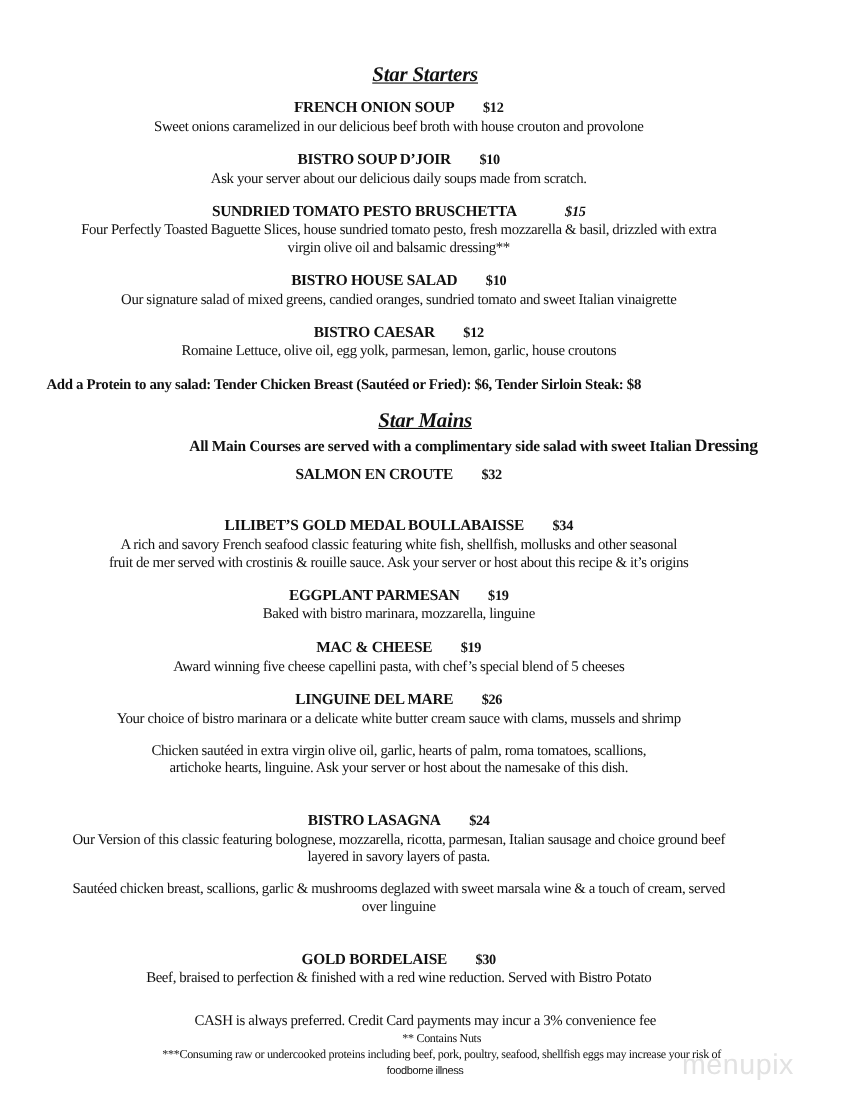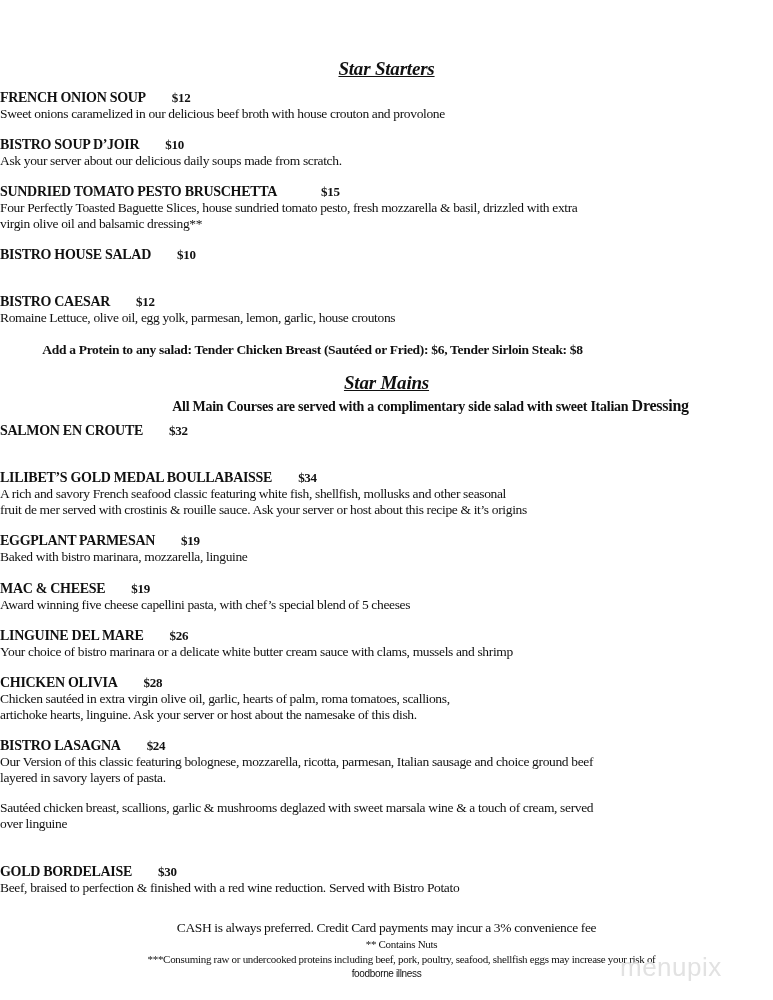--- a/index.html
+++ b/index.html
@@ -7,21 +7,21 @@
       width: 773px; height: 1000px; position: relative; overflow: hidden;
       font-family: "Liberation Serif", "DejaVu Serif", serif;
       color: #111111;
     }
     .page { position: absolute; left: 0; top: 0; width: 773px; height: 1000px; }
     .section-title {
       position: absolute; left: 0; width: 773px; text-align: center;
       font-weight: bold; font-style: italic; text-decoration: underline;
       font-size: 19px; letter-spacing: -0.2px;
     }
-    .item { position: absolute; left: 0; width: 725px; }
+    .item { position: absolute; left: 0; width: 725px; text-align: center; }
     .item-head { font-weight: bold; font-size: 14px; line-height: 17px; letter-spacing: -0.3px; }
     .item-head .price { display: inline-block; margin-left: 26px; font-weight: bold; font-size: 13px; }
     .item-desc { font-size: 13.5px; line-height: 16px; letter-spacing: -0.35px; }
     .note-bold {
       position: absolute; left: 0; width: 625px; text-align: center;
       font-weight: bold; font-size: 13.5px; letter-spacing: -0.3px;
     }
     .mains-note {
       position: absolute; left: 0; width: 773px; text-align: center;
       font-weight: bold; font-size: 14px; letter-spacing: -0.25px; padding-left: 44px;
@@ -50,27 +50,28 @@
     <div class="item-head"><span>FRENCH ONION SOUP</span><span class="price">$12</span></div>
     <div class="item-desc">Sweet onions caramelized in our delicious beef broth with house crouton and provolone</div>
   </div>
 
   <div class="item" style="top:136px;">
     <div class="item-head"><span>BISTRO SOUP D’JOIR</span><span class="price">$10</span></div>
     <div class="item-desc">Ask your server about our delicious daily soups made from scratch.</div>
   </div>
 
   <div class="item" style="top:183px;">
-    <div class="item-head"><span>SUNDRIED TOMATO PESTO BRUSCHETTA</span><span class="price" style="margin-left:44px;">$15</span></div>
+    <div class="item-head"><span>SUNDRIED TOMATO PESTO BRUSCHETTA</span><span class="price" style="margin-left:44px;font-style:italic;">$15</span></div>
     <div class="item-desc">Four Perfectly Toasted Baguette Slices, house sundried tomato pesto, fresh mozzarella &amp; basil, drizzled with extra</div>
     <div class="item-desc">virgin olive oil and balsamic dressing**</div>
   </div>
 
   <div class="item" style="top:246px;">
     <div class="item-head"><span>BISTRO HOUSE SALAD</span><span class="price">$10</span></div>
+    <div class="item-desc">Our signature salad of mixed greens, candied oranges, sundried tomato and sweet Italian vinaigrette</div>
   </div>
 
   <div class="item" style="top:293px;">
     <div class="item-head"><span>BISTRO CAESAR</span><span class="price">$12</span></div>
     <div class="item-desc">Romaine Lettuce, olive oil, egg yolk, parmesan, lemon, garlic, house croutons</div>
   </div>
 
   <div class="note-bold" style="top:342px;">Add a Protein to any salad: Tender Chicken Breast (Sautéed or Fried): $6, Tender Sirloin Steak: $8</div>
 
   <div class="section-title" style="top:372px;">Star Mains</div>
@@ -99,21 +100,20 @@
     <div class="item-head"><span>MAC &amp; CHEESE</span><span class="price">$19</span></div>
     <div class="item-desc">Award winning five cheese capellini pasta, with chef’s special blend of 5 cheeses</div>
   </div>
 
   <div class="item" style="top:627px;">
     <div class="item-head"><span>LINGUINE DEL MARE</span><span class="price">$26</span></div>
     <div class="item-desc">Your choice of bistro marinara or a delicate white butter cream sauce with clams, mussels and shrimp</div>
   </div>
 
   <div class="item" style="top:674px;">
-    <div class="item-head"><span>CHICKEN OLIVIA</span><span class="price">$28</span></div>
     <div class="item-desc">Chicken sautéed in extra virgin olive oil, garlic, hearts of palm, roma tomatoes, scallions,</div>
     <div class="item-desc">artichoke hearts, linguine. Ask your server or host about the namesake of this dish.</div>
   </div>
 
   <div class="item" style="top:737px;">
     <div class="item-head"><span>BISTRO LASAGNA</span><span class="price">$24</span></div>
     <div class="item-desc">Our Version of this classic featuring bolognese, mozzarella, ricotta, parmesan, Italian sausage and choice ground beef</div>
     <div class="item-desc">layered in savory layers of pasta.</div>
   </div>
 

